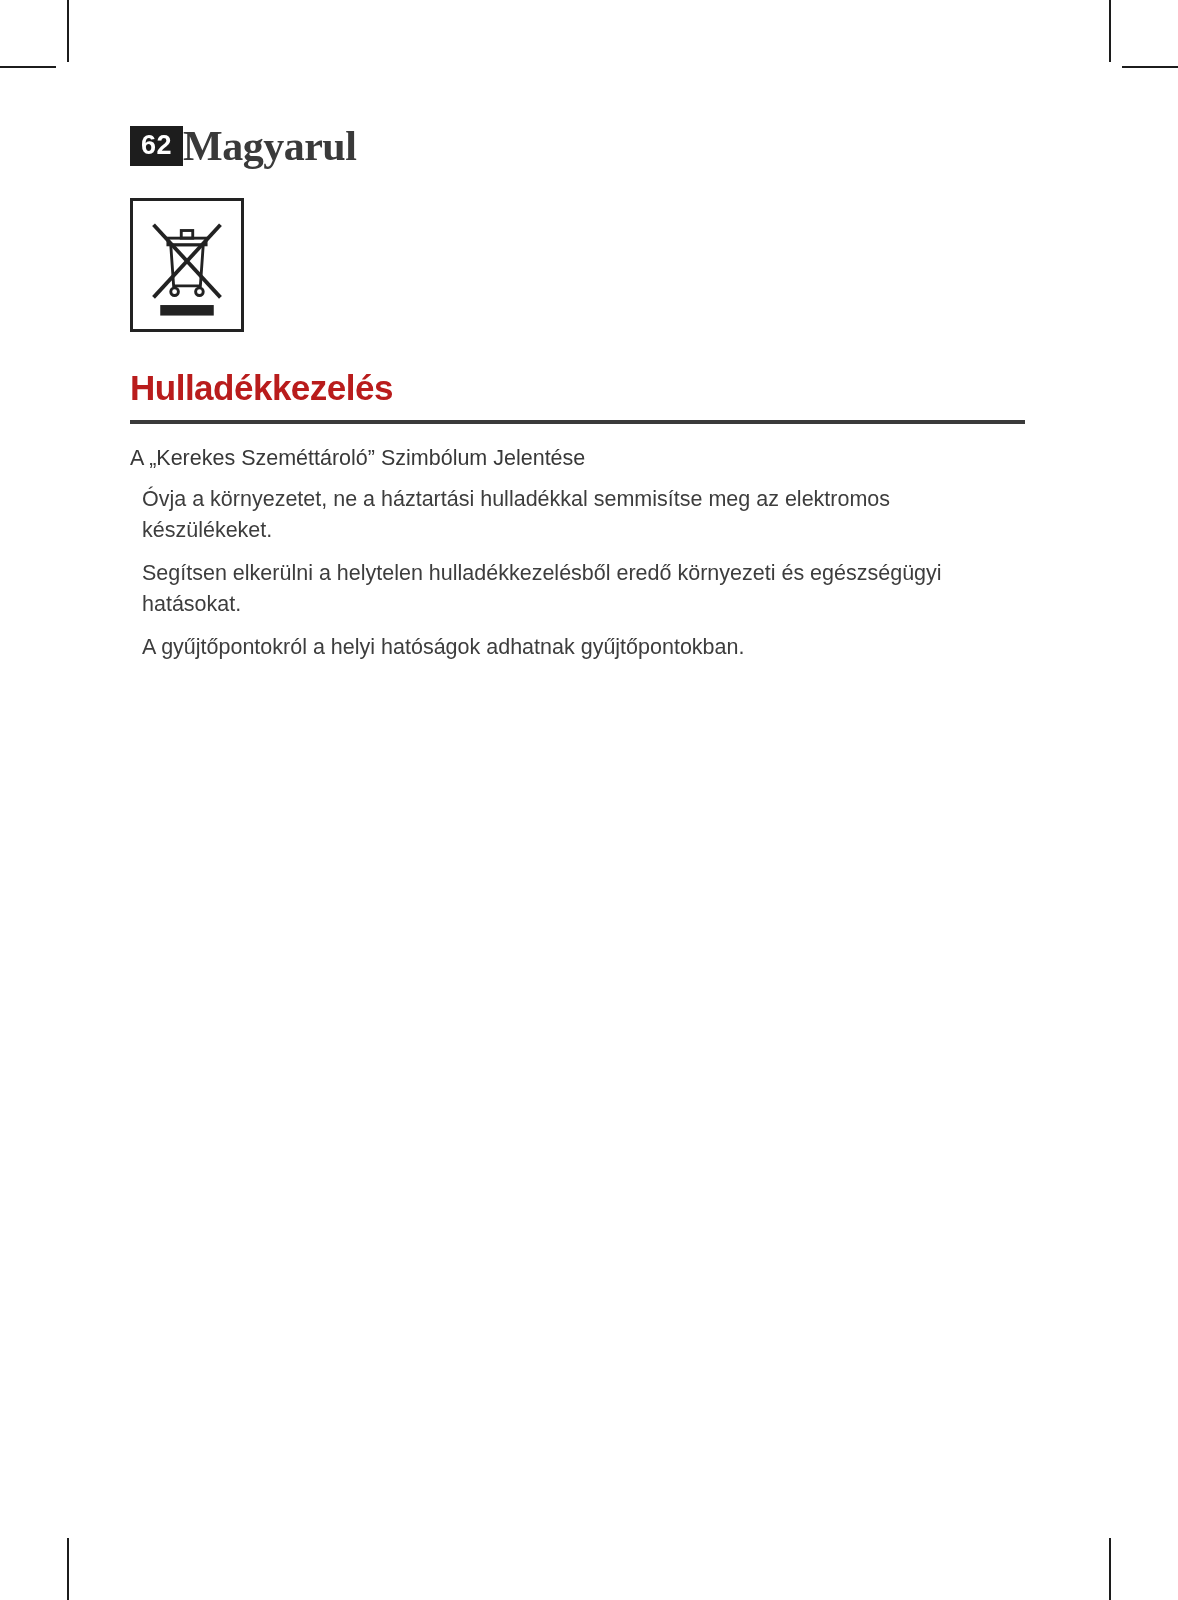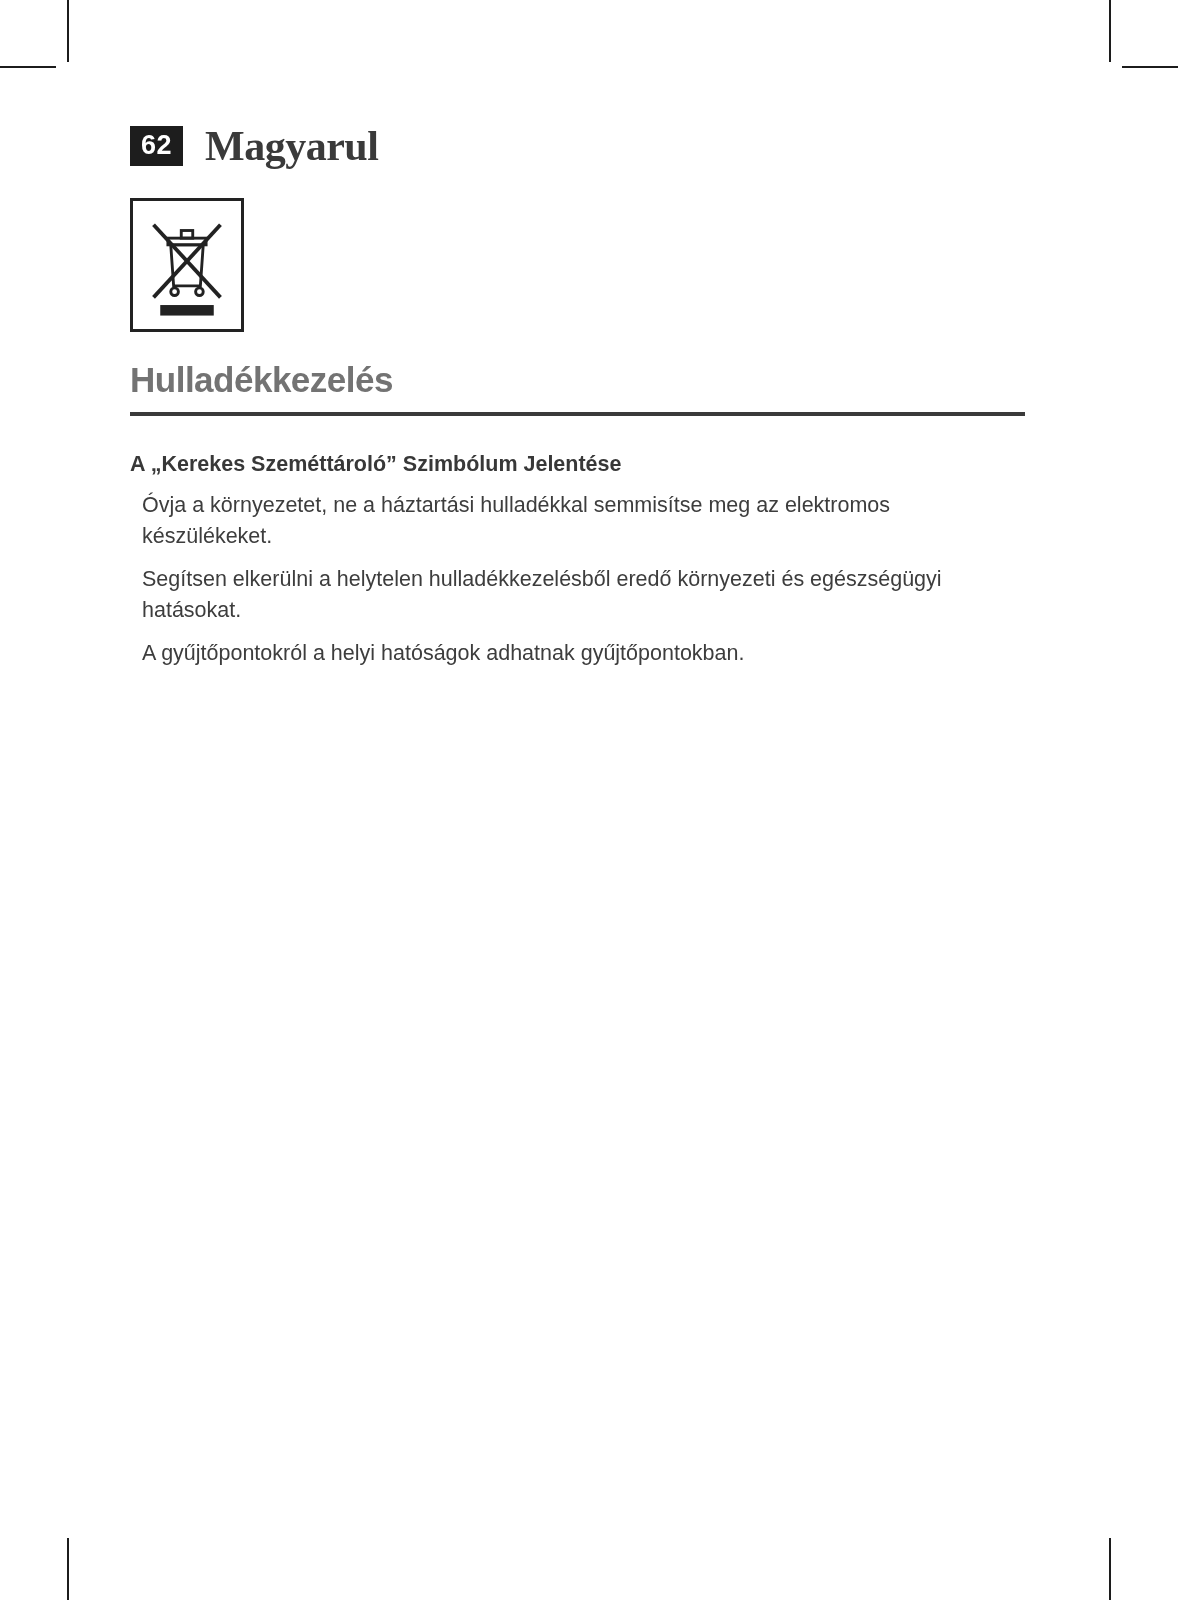--- a/index.html
+++ b/index.html
@@ -33,21 +33,20 @@
   .content {
     position: absolute;
     left: 130px;
     top: 122px;
     width: 895px;
   }
 
   .header-row {
     display: flex;
     align-items: center;
-    gap: 22px;
   }
   .page-number-badge {
     background: #1d1d1d;
     color: #ffffff;
     font-weight: bold;
     font-size: 27px;
     line-height: 1;
     padding: 6px 11px 7px 11px;
     letter-spacing: 0.5px;
   }
@@ -63,33 +62,33 @@
     margin-top: 28px;
     width: 108px;
     height: 128px;
     border: 3px solid #222222;
     display: flex;
     align-items: center;
     justify-content: center;
   }
 
   .section-title {
-    margin-top: 28px;
+    margin-top: 36px;
     font-size: 35px;
     font-weight: bold;
-    color: #737373;
+    color: #b91c1c;
     letter-spacing: -0.5px;
     padding-bottom: 12px;
     border-bottom: 4px solid #3a3a3a;
   }
 
   .section-subtitle {
-    margin-top: 36px;
+    margin-top: 22px;
     font-size: 21.5px;
-    font-weight: bold;
+    font-weight: normal;
     color: #383838;
   }
 
   .paragraphs p {
     margin: 12px;
     margin-top: 13px;
     font-size: 21.5px;
     line-height: 1.42;
     color: #3d3d3d;
   }

